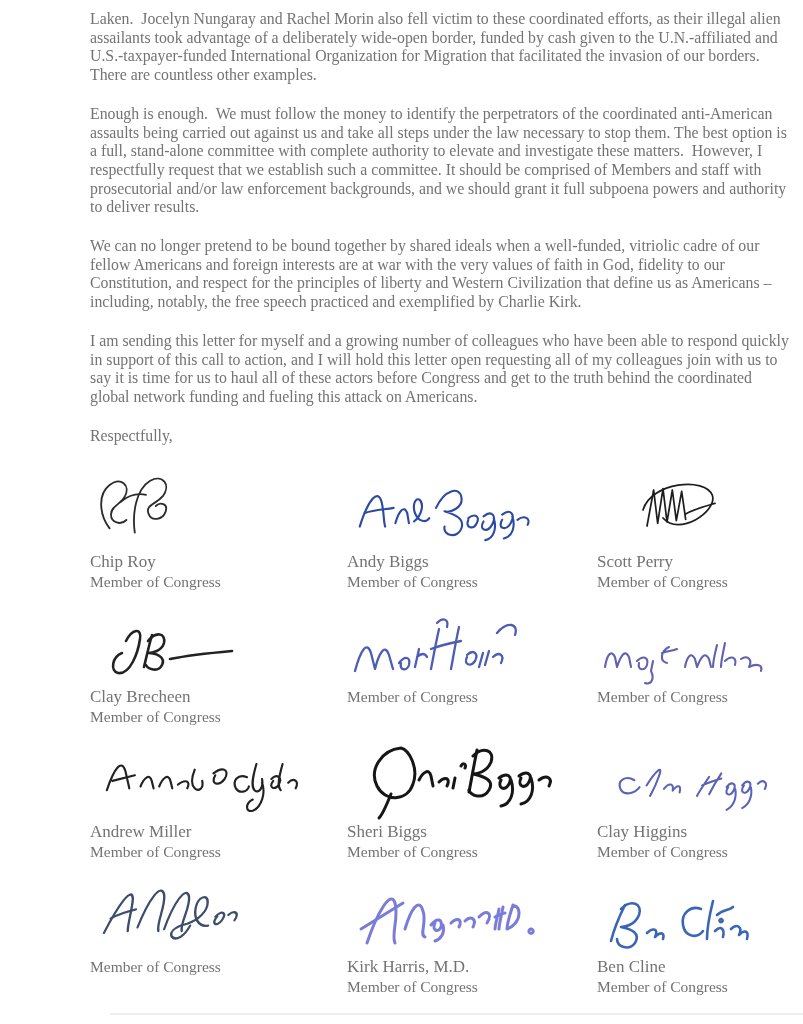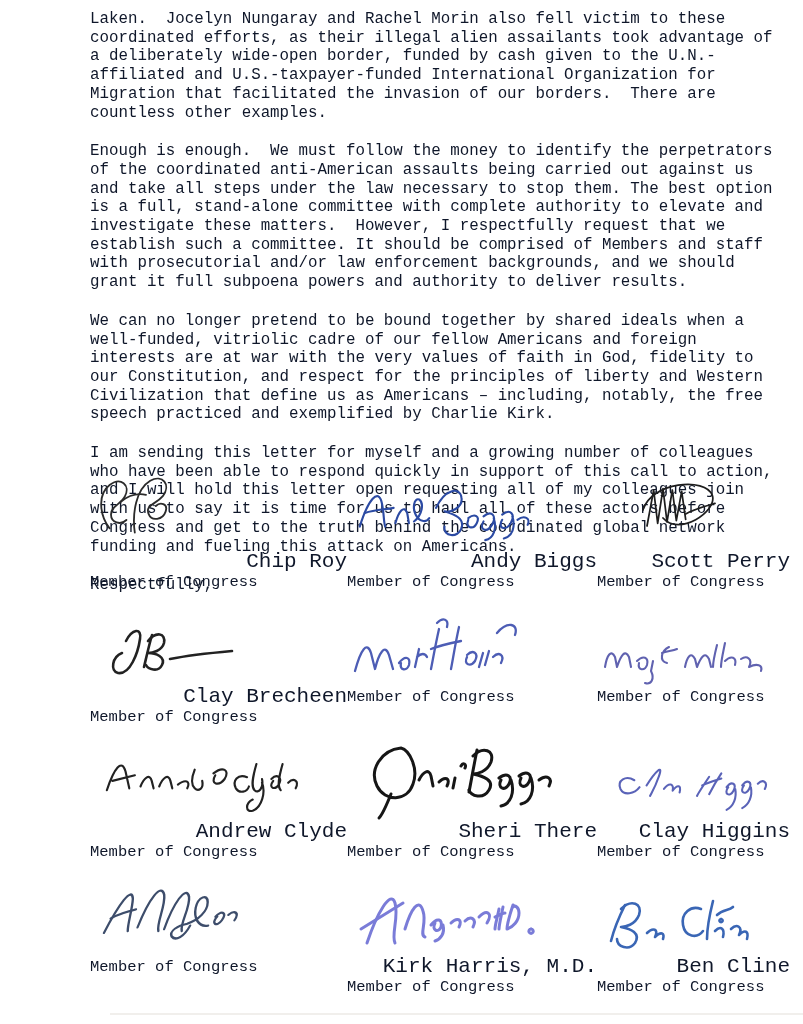--- a/index.html
+++ b/index.html
@@ -1,22 +1,22 @@
 <!DOCTYPE html>
 <html><head>
 <meta charset="utf-8">
 <style>
   html,body{margin:0;padding:0;background:#ffffff;}
   .page{
     position:relative;
     width:803px;
     height:1024px;
     background:#ffffff;
-    font-family:Liberation Mono, monospace;
-    color:#0f172a;
+    font-family:Liberation Serif, serif;
+    color:#737373;
     overflow:hidden;
   }
   .letter-body{
     position:absolute;
     top:10px;
     left:90px;
     width:700px;
   }
   .letter-body p{
     margin:0 0 20px 0;
@@ -48,23 +48,22 @@
   .sig-col-2{width:193px;}
   .sig-art{
     height:94px;
     display:flex;
     align-items:flex-end;
   }
   .sig-art svg{display:block;}
   .indent-30{margin-left:30px;}
   .indent-10{margin-left:10px;}
   .sig-name{
-    font-size:21px;
+    font-size:17px;
     line-height:20px;
-    text-align:right;
   }
   .sig-title{
     font-size:15.5px;
     line-height:20px;
   }
   .page-bottom-edge{
     position:absolute;
     left:110px;
     right:0;
     top:1013px;
@@ -200,40 +199,40 @@
               <path d="M86,52 C94,46 100,48 96,56"></path>
               <path d="M104,36 C100,46 100,52 104,56 C108,60 114,56 112,48"></path>
               <path d="M124,40 C134,32 142,36 136,46 C130,54 120,52 126,42"></path>
               <path d="M160,44 C150,40 144,48 148,56 C152,62 160,60 162,54"></path>
               <path d="M170,30 C166,44 164,54 168,58 C172,62 178,56 176,46 M176,50 C180,60 176,76 166,80 C158,82 158,72 166,68"></path>
               <path d="M186,46 C192,40 198,44 194,52 C190,58 182,56 188,48 M198,30 C194,44 192,54 196,58"></path>
               <path d="M204,50 C210,44 216,48 212,56"></path>
             </g>
           </svg>
         </div>
-        <div class="sig-name">Andrew Clyde</div>
+        <div class="sig-name">Andrew Miller</div>
         <div class="sig-title">Member of Congress</div>
       </div>
       <div class="sig-cell sig-col-1">
         <div class="sig-art indent-10">
           <svg width="204" height="92" viewBox="0 0 204 92">
             <g fill="none" stroke-width="3" stroke-linecap="round" stroke-linejoin="round" stroke="#161616">
               <path d="M44,18 C24,20 12,40 20,56 C28,72 50,72 56,54 C62,38 52,20 44,18"></path>
               <path d="M34,64 C30,74 26,84 22,88"></path>
               <path d="M62,50 C66,42 72,38 74,46 L76,56 M82,52 C88,46 94,48 90,56"></path>
               <path d="M98,48 L96,58 M104,36 C106,32 110,34 108,38"></path>
               <path d="M120,20 C116,40 114,52 112,62"></path>
               <path d="M116,26 C126,16 138,20 134,32 C130,42 120,44 116,44 C126,46 138,50 132,60 C126,70 114,66 112,60"></path>
               <path d="M142,48 C150,42 156,46 152,54 C148,62 140,58 144,50 M154,50 C158,62 154,74 144,76"></path>
               <path d="M162,46 C170,40 176,44 172,52 C168,60 160,56 164,48 M174,48 C178,60 174,72 164,74"></path>
               <path d="M182,50 C190,44 196,48 192,56"></path>
             </g>
           </svg>
         </div>
-        <div class="sig-name">Sheri There</div>
+        <div class="sig-name">Sheri Biggs</div>
         <div class="sig-title">Member of Congress</div>
       </div>
       <div class="sig-cell sig-col-2">
         <div class="sig-art">
           <svg width="196" height="80" viewBox="0 0 204 92">
             <g fill="none" stroke-width="2.4" stroke-linecap="round" stroke-linejoin="round" stroke="#5a63b8">
               <path d="M34,44 C24,38 14,44 18,54 C22,62 34,60 40,52"></path>
               <path d="M48,50 C58,34 68,24 62,40 C58,52 54,58 52,62"></path>
               <path d="M68,54 C74,46 80,48 78,56 C84,48 88,50 86,58"></path>
               <path d="M120,40 C112,52 108,58 106,62 M134,36 C126,48 122,56 120,60 M112,50 C120,46 128,44 134,42"></path>

